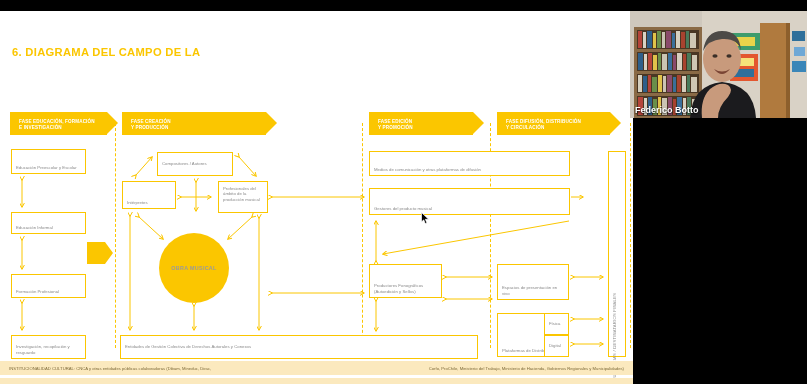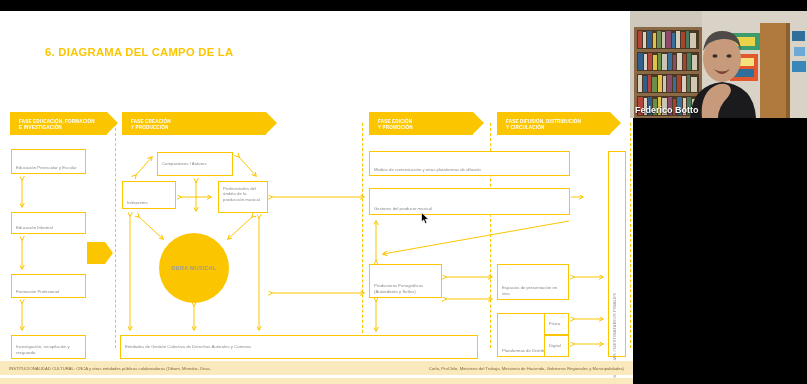--- a/index.html
+++ b/index.html
@@ -2,21 +2,21 @@
 <html><head>
 <meta charset="utf-8">
 <style>
   html,body{margin:0;padding:0;background:#000;}
   body{width:807px;height:384px;overflow:hidden;font-family:"Liberation Sans",sans-serif;}
   #root{position:relative;width:807px;height:384px;background:#000;}
 
   
   #slide{position:absolute;left:0;top:11px;width:633px;height:373px;background:#fff;overflow:hidden;}
 
-  .title{position:absolute;left:12px;top:33px;width:300px;color:#FBC600;font-size:11.2px;font-weight:bold;line-height:16px;letter-spacing:.3px;margin-left:33px;}
+  .title{position:absolute;left:12px;top:33px;width:300px;color:#FBC600;font-size:11.2px;font-weight:bold;line-height:16px;letter-spacing:.3px;}
 
   
   .phase{position:absolute;height:23px;background:#FBC600;color:#fff;font-size:4.6px;font-weight:bold;line-height:6.2px;letter-spacing:.15px;padding:7px 0 0 9px;box-sizing:border-box;}
   .phase::after{content:"";position:absolute;right:-11px;top:0;width:0;height:0;border-top:11.5px solid transparent;border-bottom:11.5px solid transparent;border-left:11px solid #FBC600;}
 
   
   .vsep{position:absolute;top:112px;width:0;border-left:1px dashed #FBC600;}
 
   
   .bx{position:absolute;border:1px solid #FBC600;box-sizing:border-box;background:#fff;}

